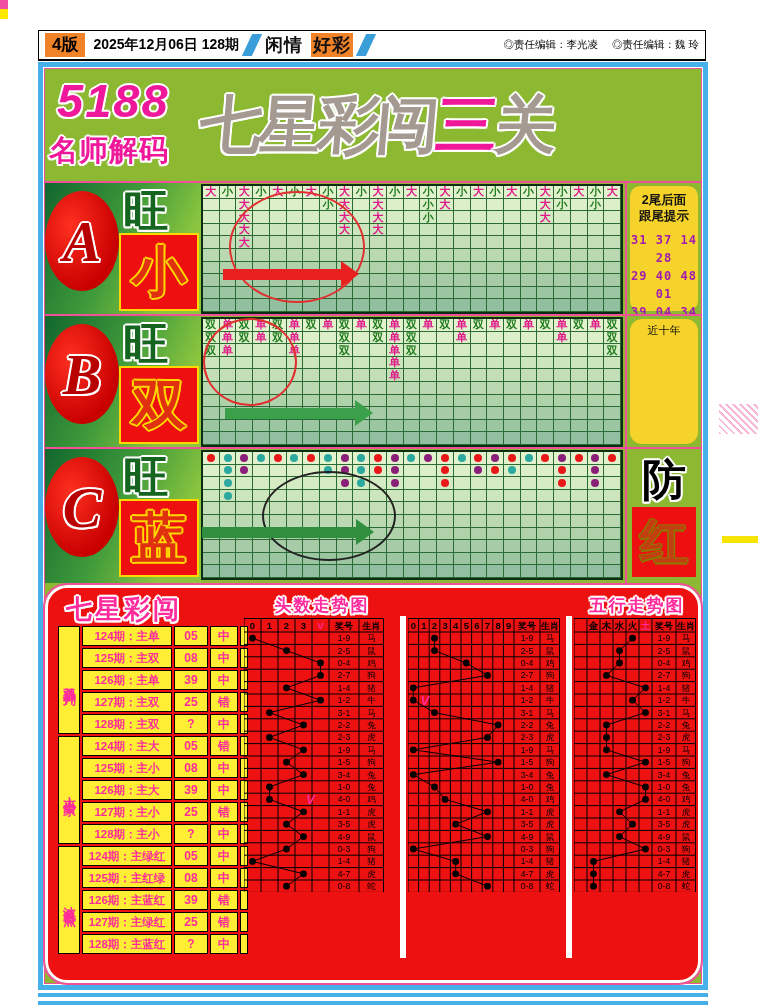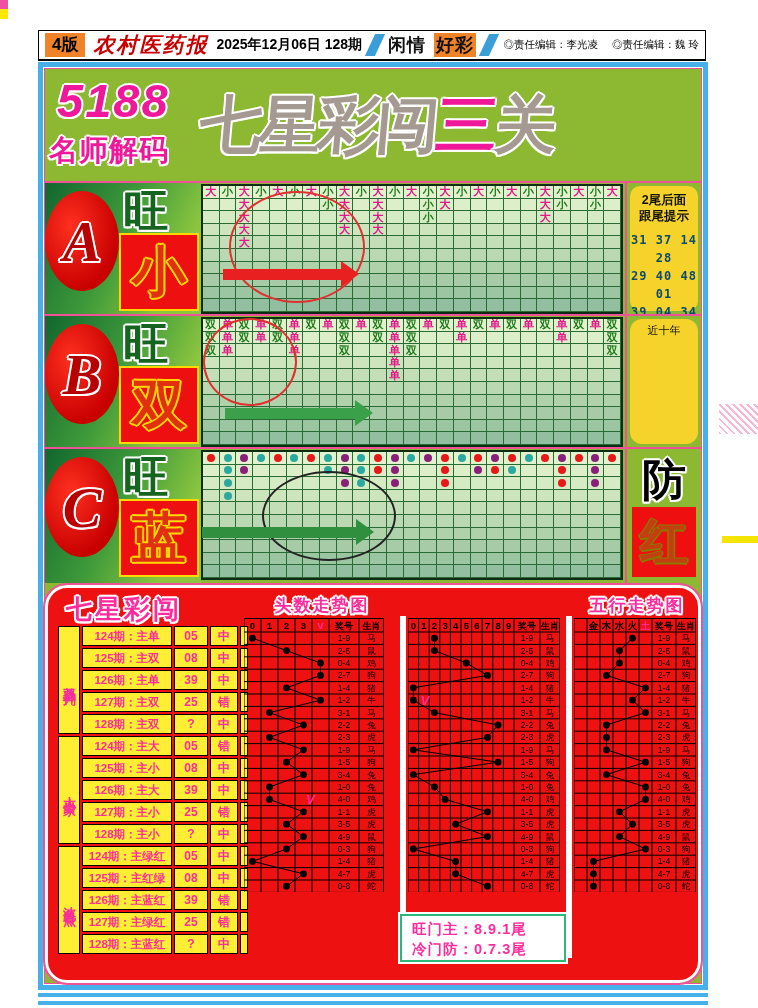--- a/index.html
+++ b/index.html
@@ -35,21 +35,21 @@
   .oval span{font-family:"Liberation Serif",serif;font-weight:bold;font-style:italic;font-size:58px;color:#b80000;}
   .wang{position:absolute;left:78px;top:-2px;font-size:46px;font-weight:bold;color:#15641f;}
   .redbox{position:absolute;left:74px;top:50px;width:80px;height:78px;background:#ee1010;border:2px solid #ffd800;box-sizing:border-box;display:flex;align-items:center;justify-content:center;}
   .redbox span{font-size:54px;font-weight:bold;color:#e03010;}
   .abc-grid{position:absolute;left:156px;top:1px;width:422px;height:130px;display:grid;grid-template-columns:repeat(25,1fr);grid-template-rows:repeat(10,1fr);border:2px solid #0c2c14;box-sizing:border-box;background:#cfe8bd;}
   .gcell{border-right:1px solid #2a6b35;border-bottom:1px solid #2a6b35;display:flex;align-items:center;justify-content:center;font-size:11px;font-weight:bold;overflow:hidden;}
   .dot{width:8px;height:8px;border-radius:50%;}
   .panel{position:absolute;left:580px;top:0;width:76px;height:100%;background:#8cb832;border-left:2px solid #f0529a;box-sizing:border-box;}
   .tipbox{position:absolute;left:3px;top:3px;right:3px;bottom:3px;background:#f5d32a;border-radius:10px;text-align:center;}
   .tiptitle{font-size:12.5px;font-weight:bold;color:#111;line-height:1.3;margin-top:6px;}
-  .tipnums{margin-top:6px;font-size:12px;font-weight:bold;color:#0c4a6e;line-height:1.5;letter-spacing:1px;font-family:"DejaVu Sans Mono",monospace;}
+  .tipnums{margin-top:6px;font-size:12px;font-weight:bold;color:#a21caf;line-height:1.5;letter-spacing:1px;font-family:"DejaVu Sans Mono",monospace;}
   .decadebox{position:absolute;left:3px;top:3px;right:3px;bottom:3px;background:#f5d32a;border-radius:12px;text-align:center;}
   .decadebox div{font-size:11px;color:#111;margin-top:4px;}
   .fang{position:absolute;left:0;top:2px;width:100%;text-align:center;font-size:44px;font-weight:bold;color:#000;}
   .hongbox{position:absolute;left:5px;top:58px;right:5px;bottom:6px;background:#ee1010;display:flex;align-items:center;justify-content:center;}
   .hongbox span{font-size:48px;font-weight:bold;color:#c24010;text-shadow:-1.5px 0 #8a7a00,1.5px 0 #8a7a00,0 -1.5px #8a7a00,0 1.5px #8a7a00;}
   
   .ellipse{position:absolute;border-radius:50%;pointer-events:none;}
   .arrow{position:absolute;pointer-events:none;}
   .arrow .shaft{position:absolute;left:0;top:4px;right:14px;height:11px;}
   .arrow .head{position:absolute;right:0;top:-4px;width:0;height:0;border-top:13px solid transparent;border-bottom:13px solid transparent;}
@@ -77,21 +77,20 @@
 
 <div class="abs cornermark-top"></div>
 <div class="abs cornermark-bot"></div>
 <div class="abs hatch"></div>
 <div class="abs ydash"></div>
 <div class="abs bluline" style="top:993px"></div>
 <div class="abs bluline" style="top:1001px"></div>
 
 <div id="topbar" class="abs">
   <span class="edition">4版</span>
-  <span class="papername">农村医药报</span>
   <span class="dateline">2025年12月06日  128期</span>
   <span class="slash"></span>
   <span class="colname">闲情</span>
   <span class="colname2">好彩</span>
   <span class="slash"></span>
   <span class="credits">
     <span>◎责任编辑：李光凌</span>
     <span>◎责任编辑：魏 玲</span>
   </span>
 </div>
@@ -1313,24 +1312,20 @@
             <circle cx="37.1" cy="181.4" r="3.4" fill="#000"></circle>
             <circle cx="79.5" cy="193.8" r="3.4" fill="#000"></circle>
             <circle cx="47.699999999999996" cy="206.20000000000002" r="3.4" fill="#000"></circle>
             <circle cx="79.5" cy="218.6" r="3.4" fill="#000"></circle>
             <circle cx="5.3" cy="231" r="3.4" fill="#000"></circle>
             <circle cx="47.699999999999996" cy="243.4" r="3.4" fill="#000"></circle>
             <circle cx="47.699999999999996" cy="255.8" r="3.4" fill="#000"></circle>
             <circle cx="79.5" cy="268.20000000000005" r="3.4" fill="#000"></circle>
             <text x="16.96" y="87.16000000000001" text-anchor="middle" font-size="13" font-weight="bold" font-style="italic" fill="#ff2b9d">V</text>
           </svg>
-          <div class="fbox" style="left: -8px; right: -2px; top: 326px; height: 48px;">
-            <div>旺门主：8.9.1尾</div>
-            <div>冷门防：0.7.3尾</div>
-          </div>
         </div>
     <div class="chartblock" id="chart2" style="left:526px;width:126px">
           <div class="ctitle ow">五行走势图</div>
           <svg width="122" height="274.40000000000003" class="chartsvg">
             <line x1="0" y1="0" x2="0" y2="274.40000000000003" stroke="#000" stroke-width="1"></line>
             <line x1="13" y1="0" x2="13" y2="274.40000000000003" stroke="#000" stroke-width="1"></line>
             <line x1="26" y1="0" x2="26" y2="274.40000000000003" stroke="#000" stroke-width="1"></line>
             <line x1="39" y1="0" x2="39" y2="274.40000000000003" stroke="#000" stroke-width="1"></line>
             <line x1="52" y1="0" x2="52" y2="274.40000000000003" stroke="#000" stroke-width="1"></line>
             <line x1="65" y1="0" x2="65" y2="274.40000000000003" stroke="#000" stroke-width="1"></line>

